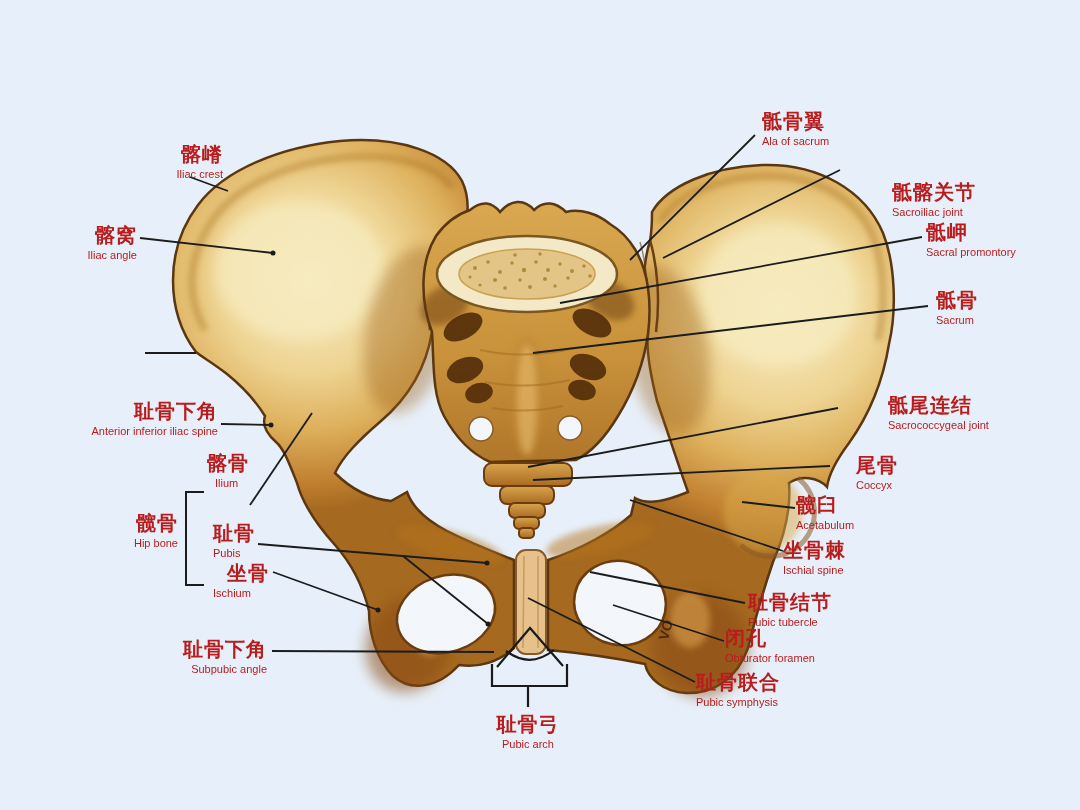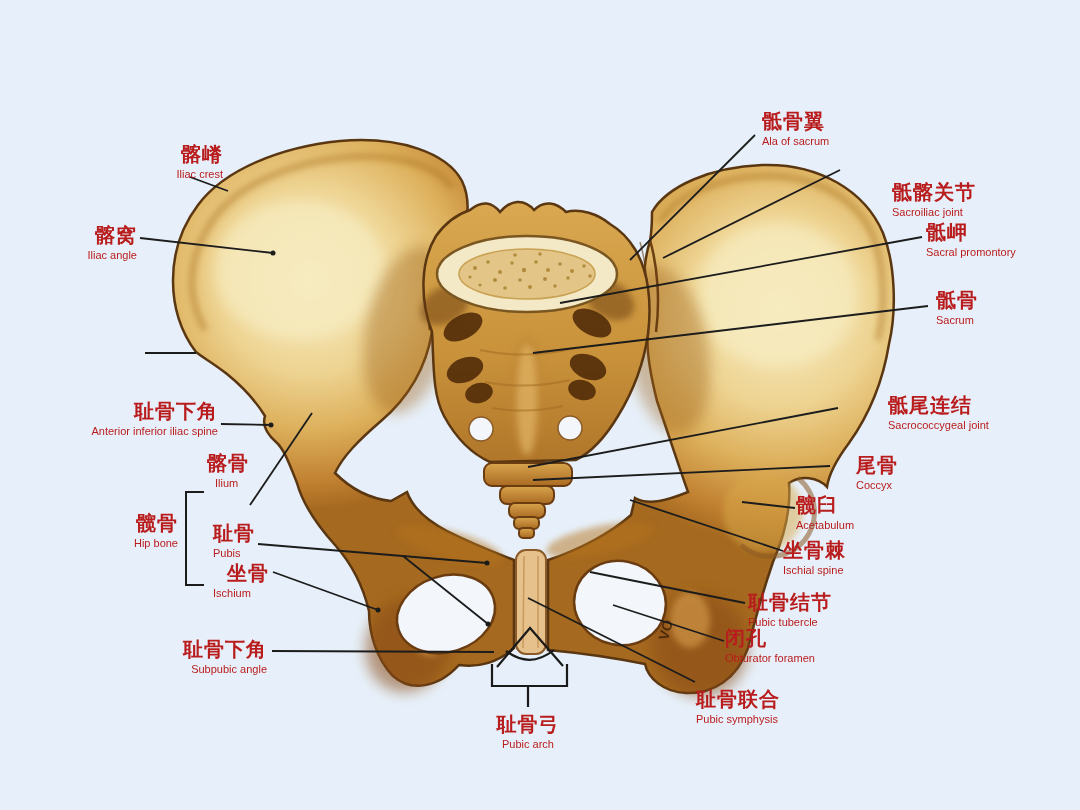--- a/index.html
+++ b/index.html
@@ -314,18 +314,18 @@
   <div class="label l" style="left:748px;top:591px;">
     <div class="zh">耻骨结节</div>
     <div class="en">Pubic tubercle</div>
   </div>
 
   <div class="label l" style="left:725px;top:627px;">
     <div class="zh">闭孔</div>
     <div class="en">Obturator foramen</div>
   </div>
 
-  <div class="label l" style="left:696px;top:688px;">
+  <div class="label l" style="left:696px;top:671px;">
     <div class="zh">耻骨联合</div>
     <div class="en">Pubic symphysis</div>
   </div>
 
 </div>
 
 </body></html>

